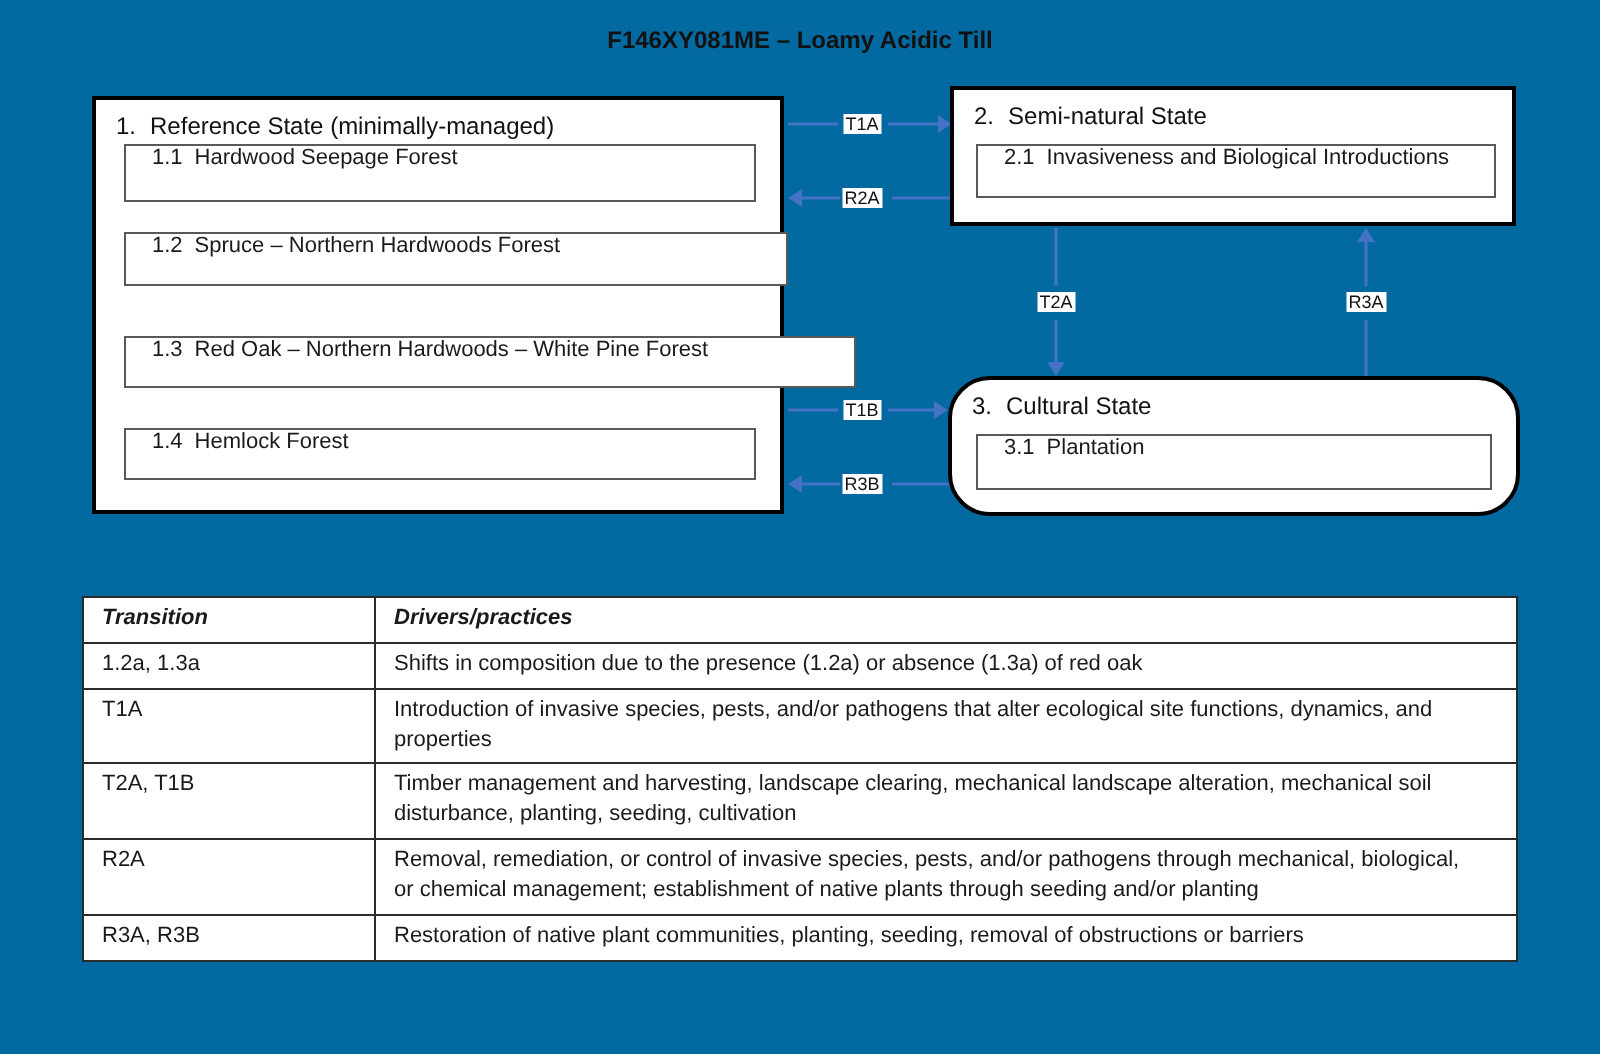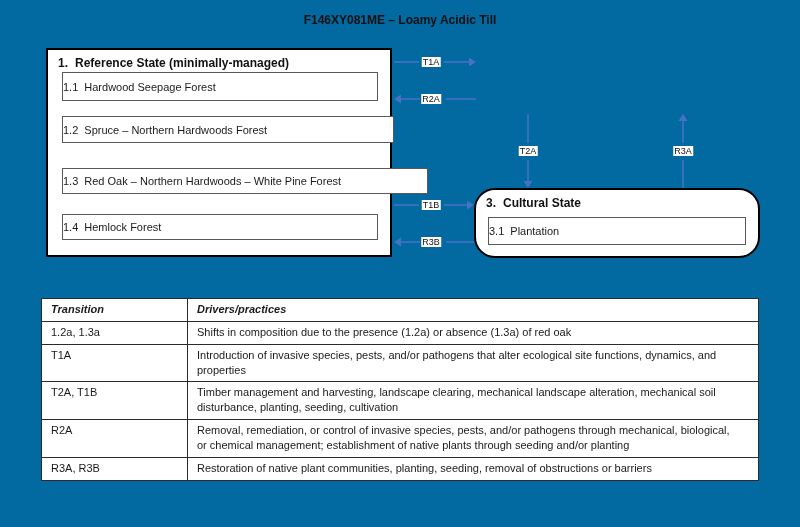--- a/index.html
+++ b/index.html
@@ -18,28 +18,28 @@
     text-align: center; font-size: 12px; font-weight: bold; color: #111;
   }
 
   
   .state-box {
     position: absolute; background: #fff;
     border: 2.5px solid #000;
   }
   .state-box .state-heading {
     position: absolute; left: 10px; top: 6px;
-    font-size: 12px; font-weight: bold; white-space: nowrap; color: #111;
+    font-size: 12px; font-weight: normal; white-space: nowrap; color: #111;
   }
   .state-heading .num { margin-right: 7px; }
   .community-box {
     position: absolute; background: #fff;
     border: 1px solid #595959;
-    display: flex; align-items: center;
-    padding-left: 0; font-size: 11px; white-space: nowrap; color: #1a1a1a;
+    display: flex; 
+    padding-left: 13px; font-size: 11px; white-space: nowrap; color: #1a1a1a;
   }
   .community-box .num { margin-right: 6px; }
 
   #state1 { left: 46px; top: 48px; width: 346px; height: 209px; }
   #c11 { left: 14px; top: 22px;  width: 316px; height: 29px; }
   #c12 { left: 14px; top: 66px;  width: 332px; height: 27px; }
   #c13 { left: 14px; top: 118px; width: 366px; height: 26px; }
   #c14 { left: 14px; top: 164px; width: 316px; height: 26px; }
 
   #state2 { left: 475px; top: 43px; width: 283px; height: 70px; }
@@ -147,20 +147,29 @@
     <div class="community-box" id="c13">
       <span class="num">1.3</span>
         <span>Red Oak – Northern Hardwoods – White Pine Forest</span>
     </div>
     <div class="community-box" id="c14">
       <span class="num">1.4</span>
         <span>Hemlock Forest</span>
     </div>
   </div>
 
+  <div class="state-box" id="state2">
+    <div class="state-heading">
+      <span class="num">2.</span><span>Semi-natural State</span>
+    </div>
+    <div class="community-box" id="c21">
+      <span class="num">2.1</span>
+        <span>Invasiveness and Biological Introductions</span>
+    </div>
+  </div>
 
   <div class="state-box" id="state3">
     <div class="state-heading">
       <span class="num">3.</span><span>Cultural State</span>
     </div>
     <div class="community-box" id="c31">
       <span class="num">3.1</span>
         <span>Plantation</span>
     </div>
   </div>

